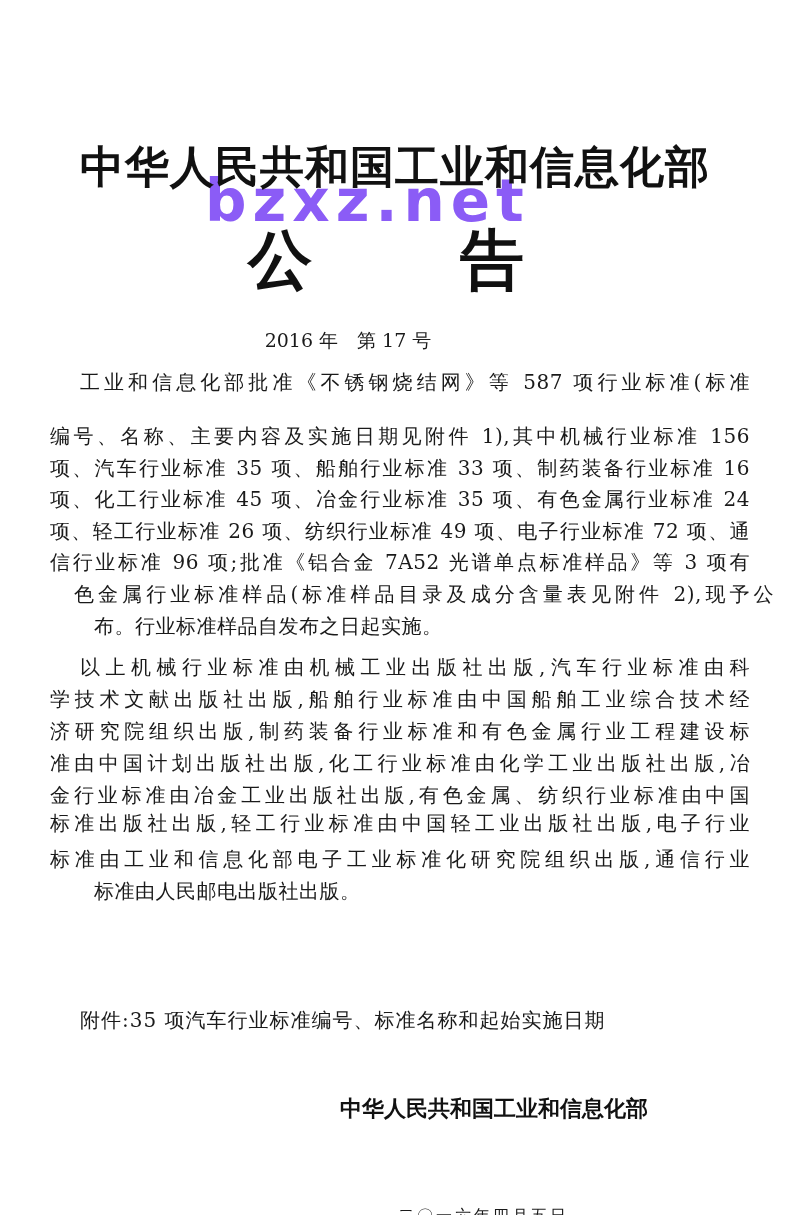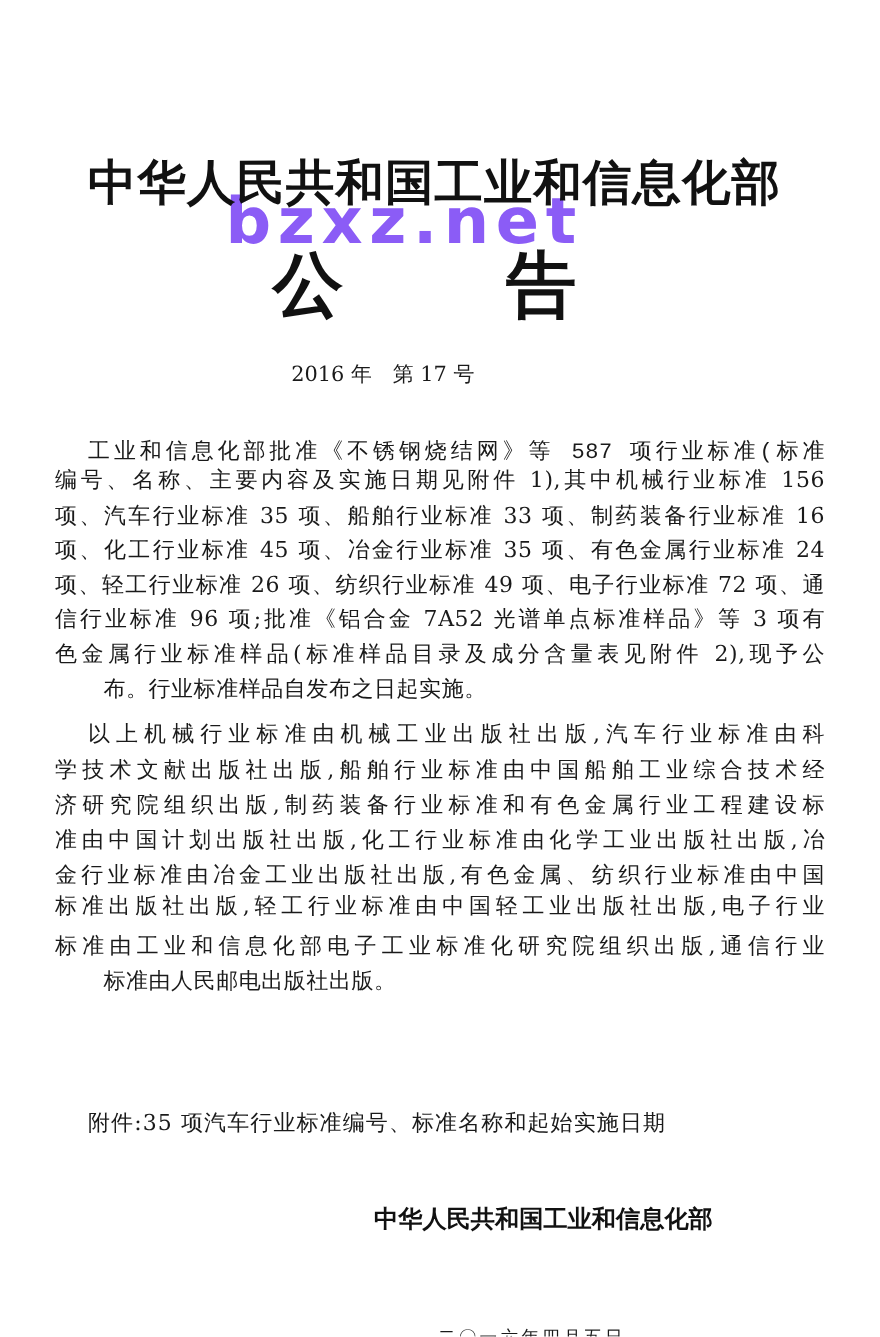--- a/index.html
+++ b/index.html
@@ -31,27 +31,27 @@
 <div class="ministry-title">中华人民共和国工业和信息化部</div>
 
 <div class="announce-title">
   <span style="left:248px;">公</span>
   <span style="left:460px;">告</span>
 </div>
 
 <div class="issue-no">2016 年　第 17 号</div>
 
 <div>
-  <div class="body-line first" style="top:396px;font-family:Liberation Mono, monospace;">工业和信息化部批准《不锈钢烧结网》等 587 项行业标准(标准</div>
+  <div class="body-line first" style="top:367px;">工业和信息化部批准《不锈钢烧结网》等 587 项行业标准(标准</div>
   <div class="body-line" style="top:421px;">编号、名称、主要内容及实施日期见附件 1),其中机械行业标准 156</div>
   <div class="body-line" style="top:453px;">项、汽车行业标准 35 项、船舶行业标准 33 项、制药装备行业标准 16</div>
   <div class="body-line" style="top:484px;">项、化工行业标准 45 项、冶金行业标准 35 项、有色金属行业标准 24</div>
   <div class="body-line" style="top:516px;">项、轻工行业标准 26 项、纺织行业标准 49 项、电子行业标准 72 项、通</div>
   <div class="body-line" style="top:547px;">信行业标准 96 项;批准《铝合金 7A52 光谱单点标准样品》等 3 项有</div>
-  <div class="body-line" style="top:579px;">色金属行业标准样品(标准样品目录及成分含量表见附件 2),现予公</div>
+  <div class="body-line" style="top:579px;margin-left:24px;">色金属行业标准样品(标准样品目录及成分含量表见附件 2),现予公</div>
   <div class="body-line last" style="top:611px;">布。行业标准样品自发布之日起实施。</div>
 </div>
 
 <div>
   <div class="body-line first" style="top:652px;">以上机械行业标准由机械工业出版社出版,汽车行业标准由科</div>
   <div class="body-line" style="top:684px;">学技术文献出版社出版,船舶行业标准由中国船舶工业综合技术经</div>
   <div class="body-line" style="top:716px;">济研究院组织出版,制药装备行业标准和有色金属行业工程建设标</div>
   <div class="body-line" style="top:748px;">准由中国计划出版社出版,化工行业标准由化学工业出版社出版,冶</div>
   <div class="body-line" style="top:780px;">金行业标准由冶金工业出版社出版,有色金属、纺织行业标准由中国</div>
   <div class="body-line" style="top:808px;">标准出版社出版,轻工行业标准由中国轻工业出版社出版,电子行业</div>

